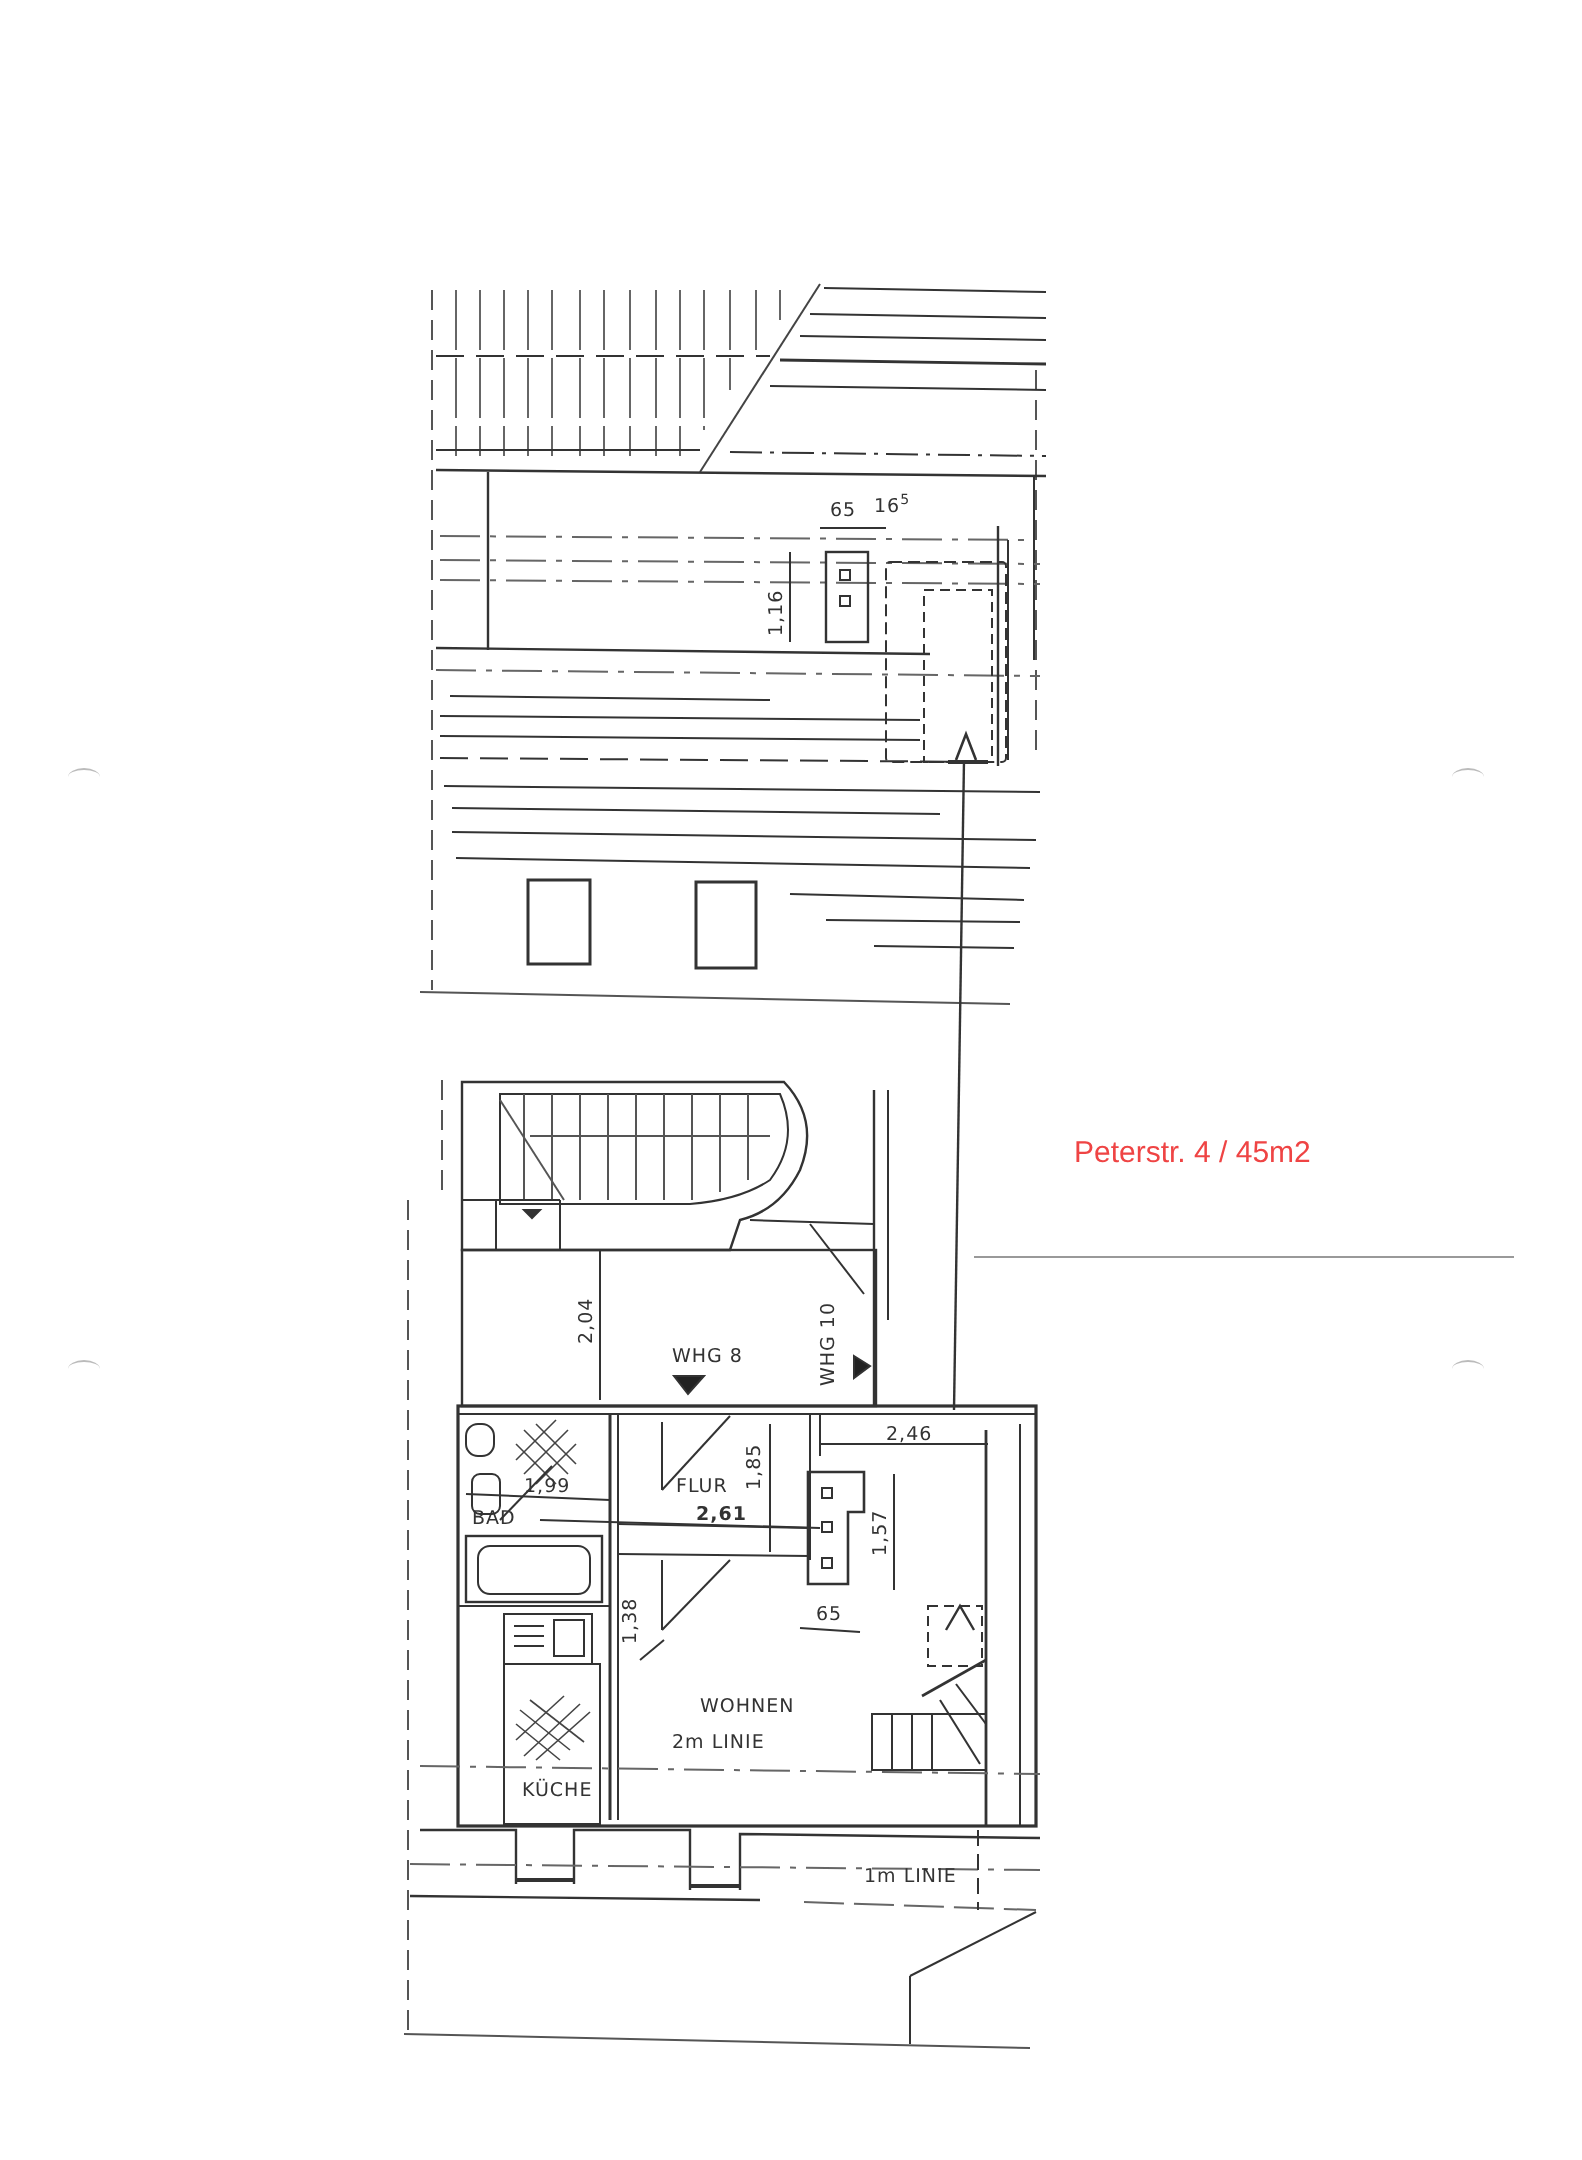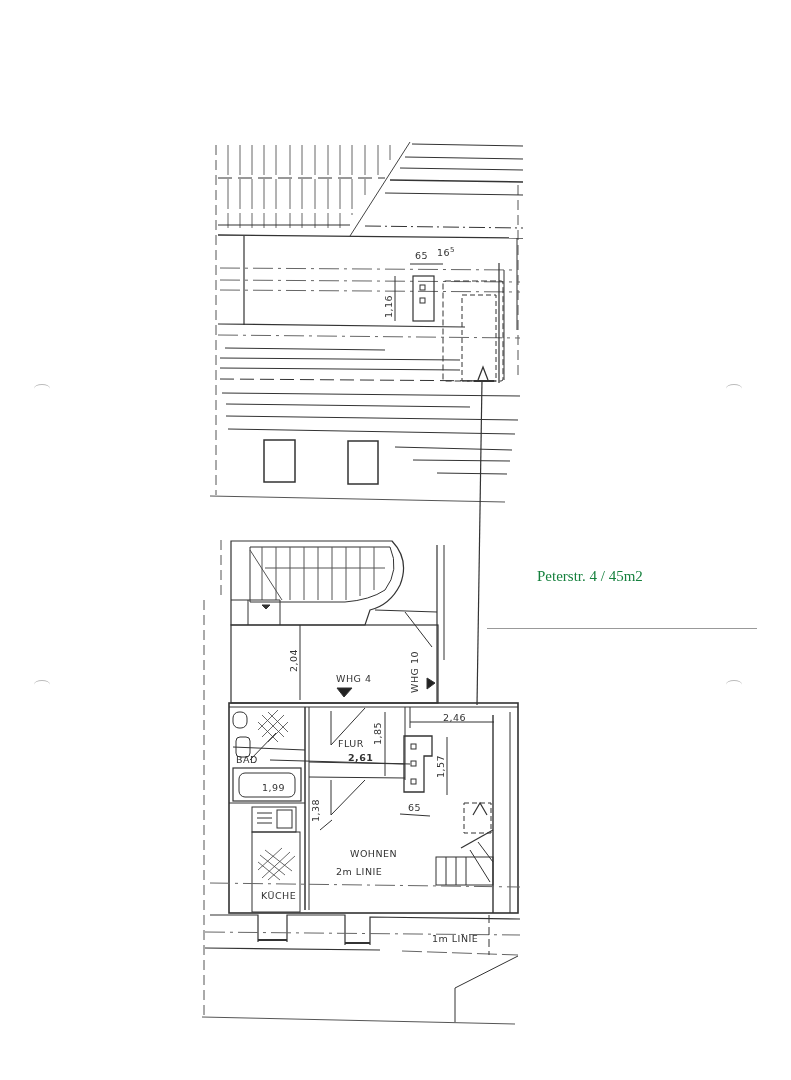--- a/index.html
+++ b/index.html
@@ -1,20 +1,20 @@
 <!DOCTYPE html>
 <html><head>
 <meta charset="utf-8">
 <style>
   html,body{margin:0;padding:0;background:#fff;}
   body{width:791px;height:1080px;position:relative;overflow:hidden;font-family:"Liberation Sans",sans-serif;}
   #plan{position:absolute;left:0;top:0;}
   .title-block{position:absolute;left:487px;top:566px;width:270px;}
   .title{font-family:"Liberation Serif",serif;font-weight:bold;font-size:15.5px;color:#222;text-decoration:underline;white-space:nowrap;}
-  .subtitle{font-family:Liberation Serif, serif;font-size:15px;color:#15803d;margin-left:50px;margin-top:2px;white-space:nowrap;}
+  .subtitle{font-family:Liberation Sans, sans-serif;font-size:15px;color:#ef4444;margin-left:50px;margin-top:2px;white-space:nowrap;}
   .rule{position:absolute;left:487px;top:628px;width:270px;height:1px;background:#999;}
   .lbl{position:absolute;font-family:"DejaVu Sans",sans-serif;font-size:9.5px;color:#333;white-space:nowrap;letter-spacing:0.5px;}
   .vlbl{transform:rotate(-90deg);transform-origin:left top;}
   .punch{position:absolute;width:16px;height:8px;border-top:1.5px solid #bbb;border-radius:50% 50% 0 0;}
 </style>
 </head>
 <body>
 
 <svg id="plan" width="791" height="1080" viewBox="0 0 791 1080" xmlns="http://www.w3.org/2000/svg" stroke="#333" fill="none" stroke-width="1">
 
@@ -212,24 +212,24 @@
     <line x1="455" y1="988" x2="455" y2="1022"></line>
     <line x1="202" y1="1017" x2="515" y2="1024" stroke="#555"></line>
   </g>
 </svg>
 
 <span class="lbl" style="left:415px;top:250px;">65</span>
 <span class="lbl" style="left:437px;top:246px;"><span>16</span><sup style="font-size:7px;">5</sup></span>
 <span class="lbl vlbl" style="left:383px;top:318px;">1,16</span>
 
 <span class="lbl vlbl" style="left:288px;top:672px;">2,04</span>
-<span class="lbl" style="left:336px;top:673px;">WHG 4</span>
+<span class="lbl" style="left:336px;top:673px;">WHG 8</span>
 <span class="lbl vlbl" style="left:409px;top:693px;">WHG 10</span>
 
-<span class="lbl" style="left:262px;top:782px;">1,99</span>
+<span class="lbl" style="left:262px;top:738px;">1,99</span>
 <span class="lbl" style="left:236px;top:754px;">BAD</span>
 <span class="lbl" style="left:338px;top:738px;">FLUR</span>
 <span class="lbl" style="left:348px;top:752px;font-weight:bold;">2,61</span>
 <span class="lbl vlbl" style="left:372px;top:745px;">1,85</span>
 <span class="lbl" style="left:443px;top:712px;">2,46</span>
 <span class="lbl vlbl" style="left:435px;top:778px;">1,57</span>
 <span class="lbl" style="left:408px;top:802px;">65</span>
 <span class="lbl vlbl" style="left:310px;top:822px;">1,38</span>
 <span class="lbl" style="left:350px;top:848px;">WOHNEN</span>
 <span class="lbl" style="left:261px;top:890px;">KÜCHE</span>

